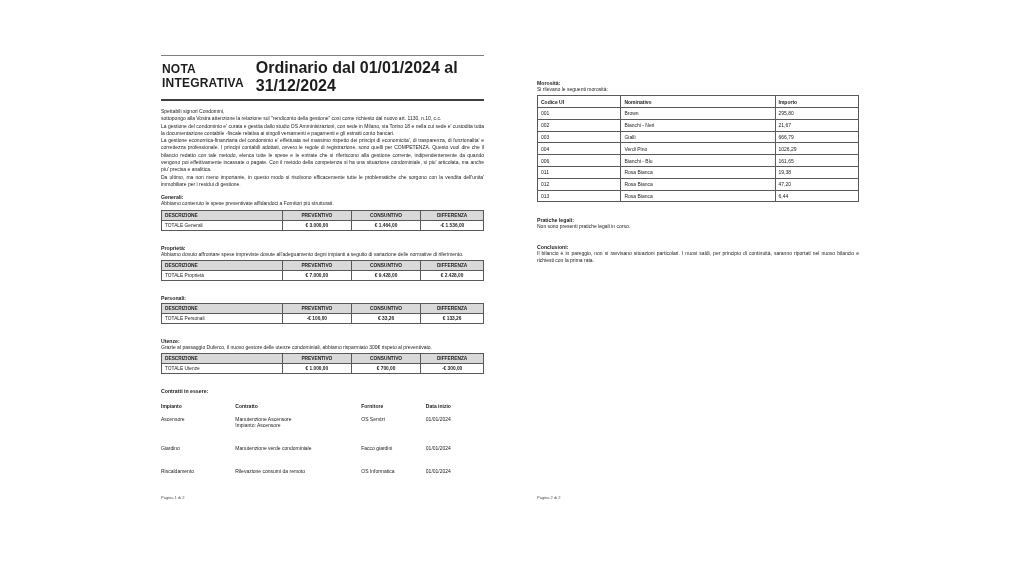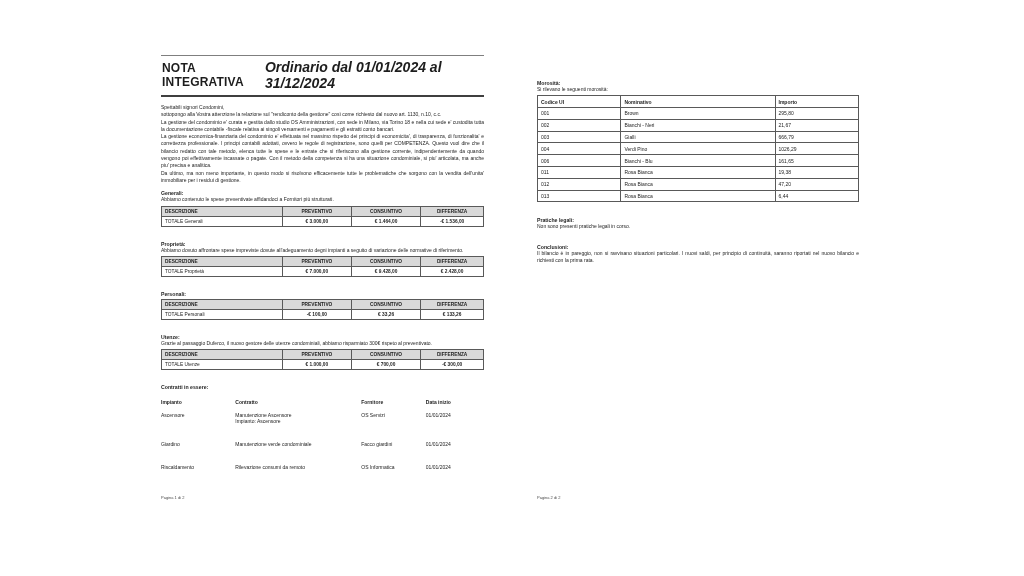--- a/index.html
+++ b/index.html
@@ -8,21 +8,21 @@
 
   .page { position:absolute; }
   .page1 { left:161px; top:55px; width:323px; }
   .page2 { left:537px; top:80px; width:322px; }
 
   
   .doc-header { display:flex; justify-content:space-between; align-items:baseline;
                 border-top:1px solid #7f7f7f; border-bottom:2px solid #3f3f3f;
                 padding:3px 2px 4px 1px; }
   .doc-title  { font-size:12px; font-weight:bold; letter-spacing:0.2px; }
-  .doc-period { font-size:14px; font-weight:bold; font-style:italic; }
+  .doc-period { font-size:16px; font-weight:bold; }
 
   .intro { margin-top:7px; }
   .intro p { font-size:5px; line-height:7.3px; text-align:justify; }
 
   .sec-title { font-size:5.2px; font-weight:bold; }
   .sec-text  { font-size:5px; line-height:7.3px; text-align:justify; }
   .mt-gen  { margin-top:6px; }
   .mt-sec  { margin-top:14px; }
 
   table { border-collapse:collapse; width:100%; }

